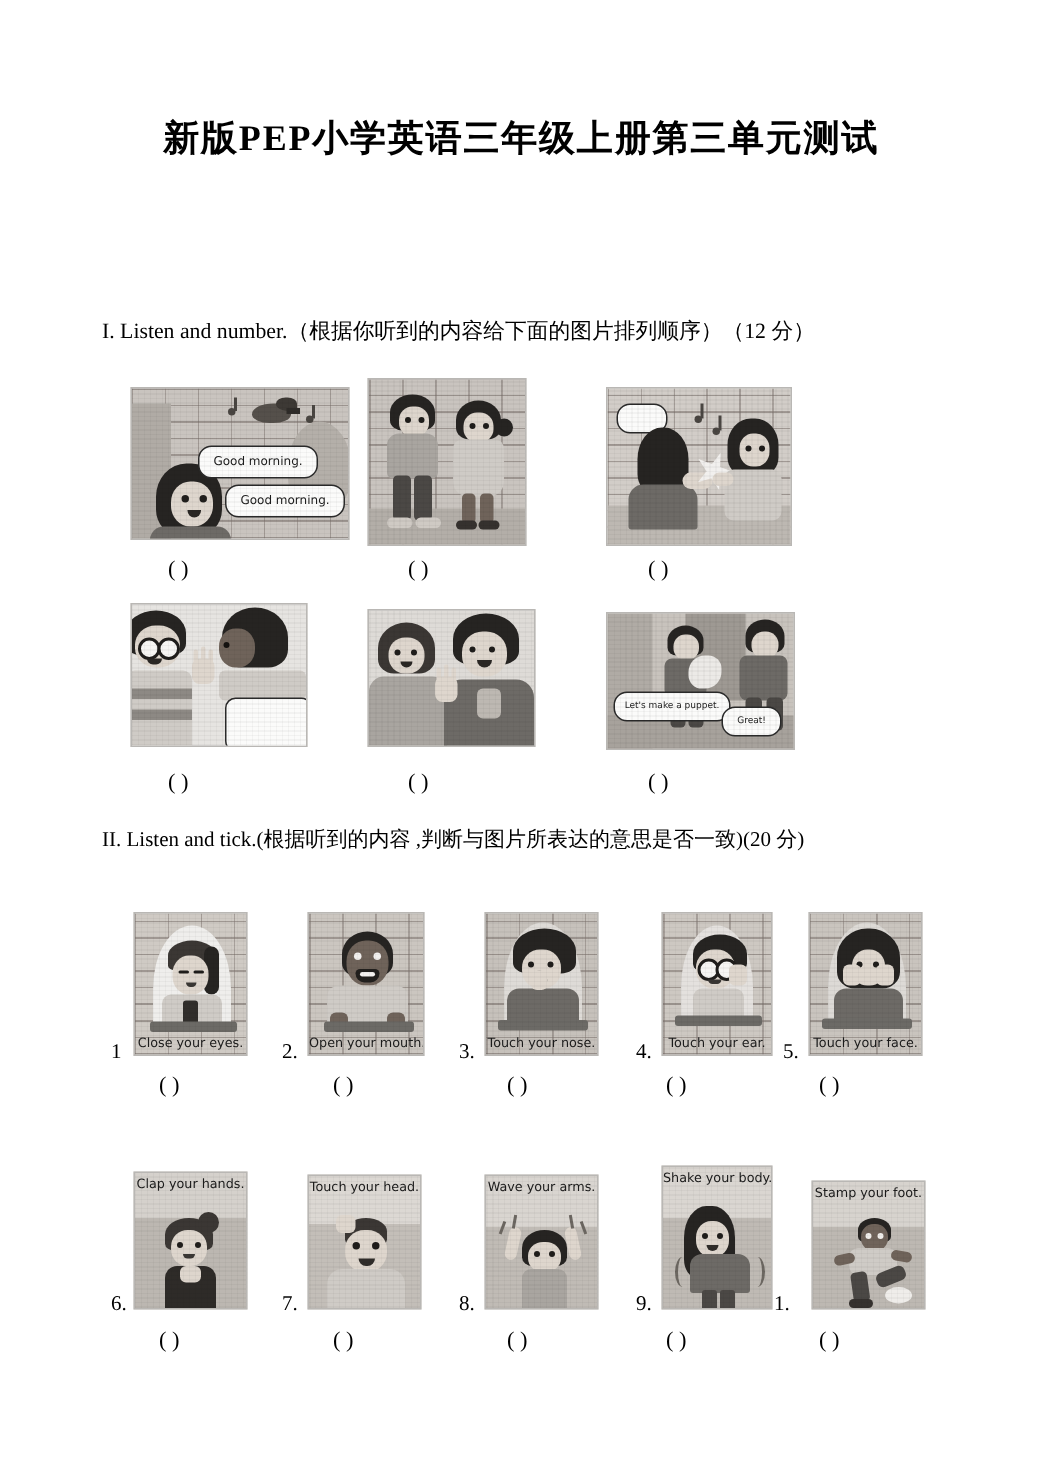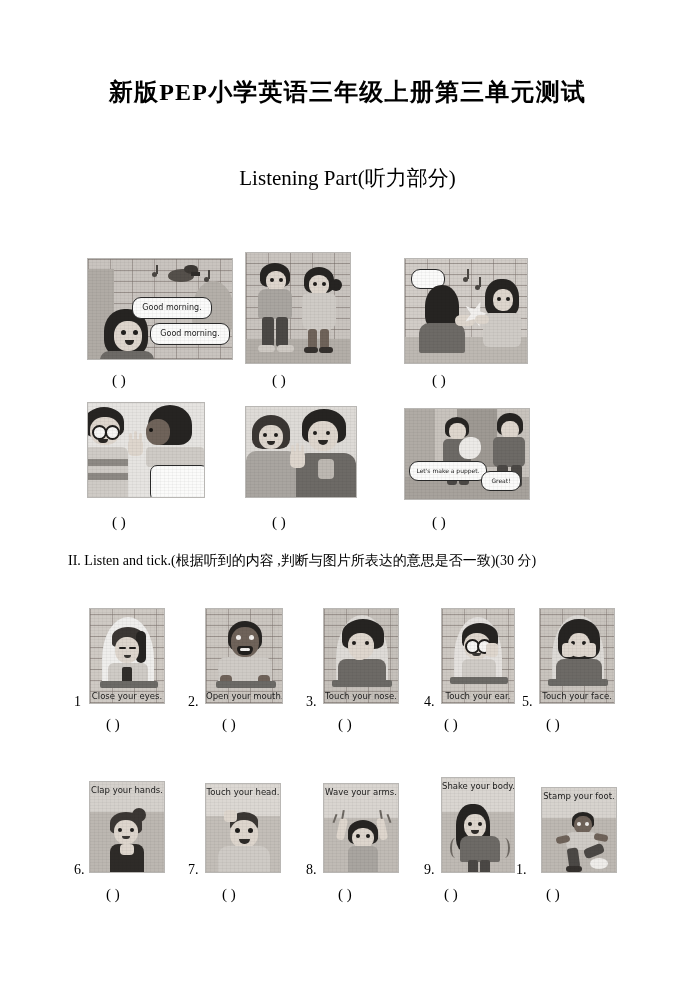--- a/index.html
+++ b/index.html
@@ -179,22 +179,22 @@
   }
 </style>
 </head>
 <body>
 
 <div class="page">
 
   <div class="doc-title">新版PEP小学英语三年级上册第三单元测试</div>
 
 
-  <div class="part-heading">Listening Part(听力部分)</div>
-
+
+  <div class="sec-heading" id="sec1-heading">I. Listen and number.（根据你听到的内容给下面的图片排列顺序）（12 分）</div>
 
   <div class="tile" style="left:87px; top:258px; width:146px; height:102px;">
     <div class="scene">
       <div class="brick"></div>
 
       <div class="blob" style="left:104px; top:22px; width:42px; height:60px; background:#b4afa9; border-radius:50% 50% 40% 40%;"></div>
       <div class="blob" style="left:0px; top:10px; width:26px; height:92px; background:#b0aba5;"></div>
 
       <div class="blob" style="left:80px; top:10px; width:26px; height:13px; background:#55504b; border-radius:60% 40% 50% 50%;"></div>
       <div class="blob" style="left:96px; top:6px; width:14px; height:9px; background:#3d3935; border-radius:50% 50% 30% 60%;"></div>
@@ -369,21 +369,21 @@
       <div class="paper-tex"></div>
     </div>
   </div>
 
   <div class="paren-row" style="left:0; top:514px; width:695px;">
     <div class="paren" style="left:112px;">(        )</div>
     <div class="paren" style="left:272px;">(        )</div>
     <div class="paren" style="left:432px;">(        )</div>
   </div>
 
-  <div class="sec-heading" id="sec2-heading">II. Listen and tick.(根据听到的内容 ,判断与图片所表达的意思是否一致)(30 分)</div>
+  <div class="sec-heading" id="sec2-heading">II. Listen and tick.(根据听到的内容 ,判断与图片所表达的意思是否一致)(20 分)</div>
 
   <div class="item-num" style="left:74px; top:694px;">1</div>
   <div class="tile" style="left:89px; top:608px; width:76px; height:96px;">
     <div class="scene">
       <div class="brick" style="background-color:#cfcac4;"></div>
       <div class="arch" style="left:12px; top:8px; width:52px; height:68px;"></div>
       <div class="blob hair-mid" style="left:22px; top:18px; width:32px; height:20px; border-radius:50% 50% 16% 16%;"></div>
       <div class="blob hair-dark" style="left:46px; top:22px; width:10px; height:32px; border-radius:5px;"></div>
       <div class="blob skin" style="left:25px; top:28px; width:24px; height:26px; border-radius:46%;"></div>
       <div class="blob" style="left:29px; top:38px; width:7px; height:2px; background:#1f1d1b; border-radius:2px;"></div>

